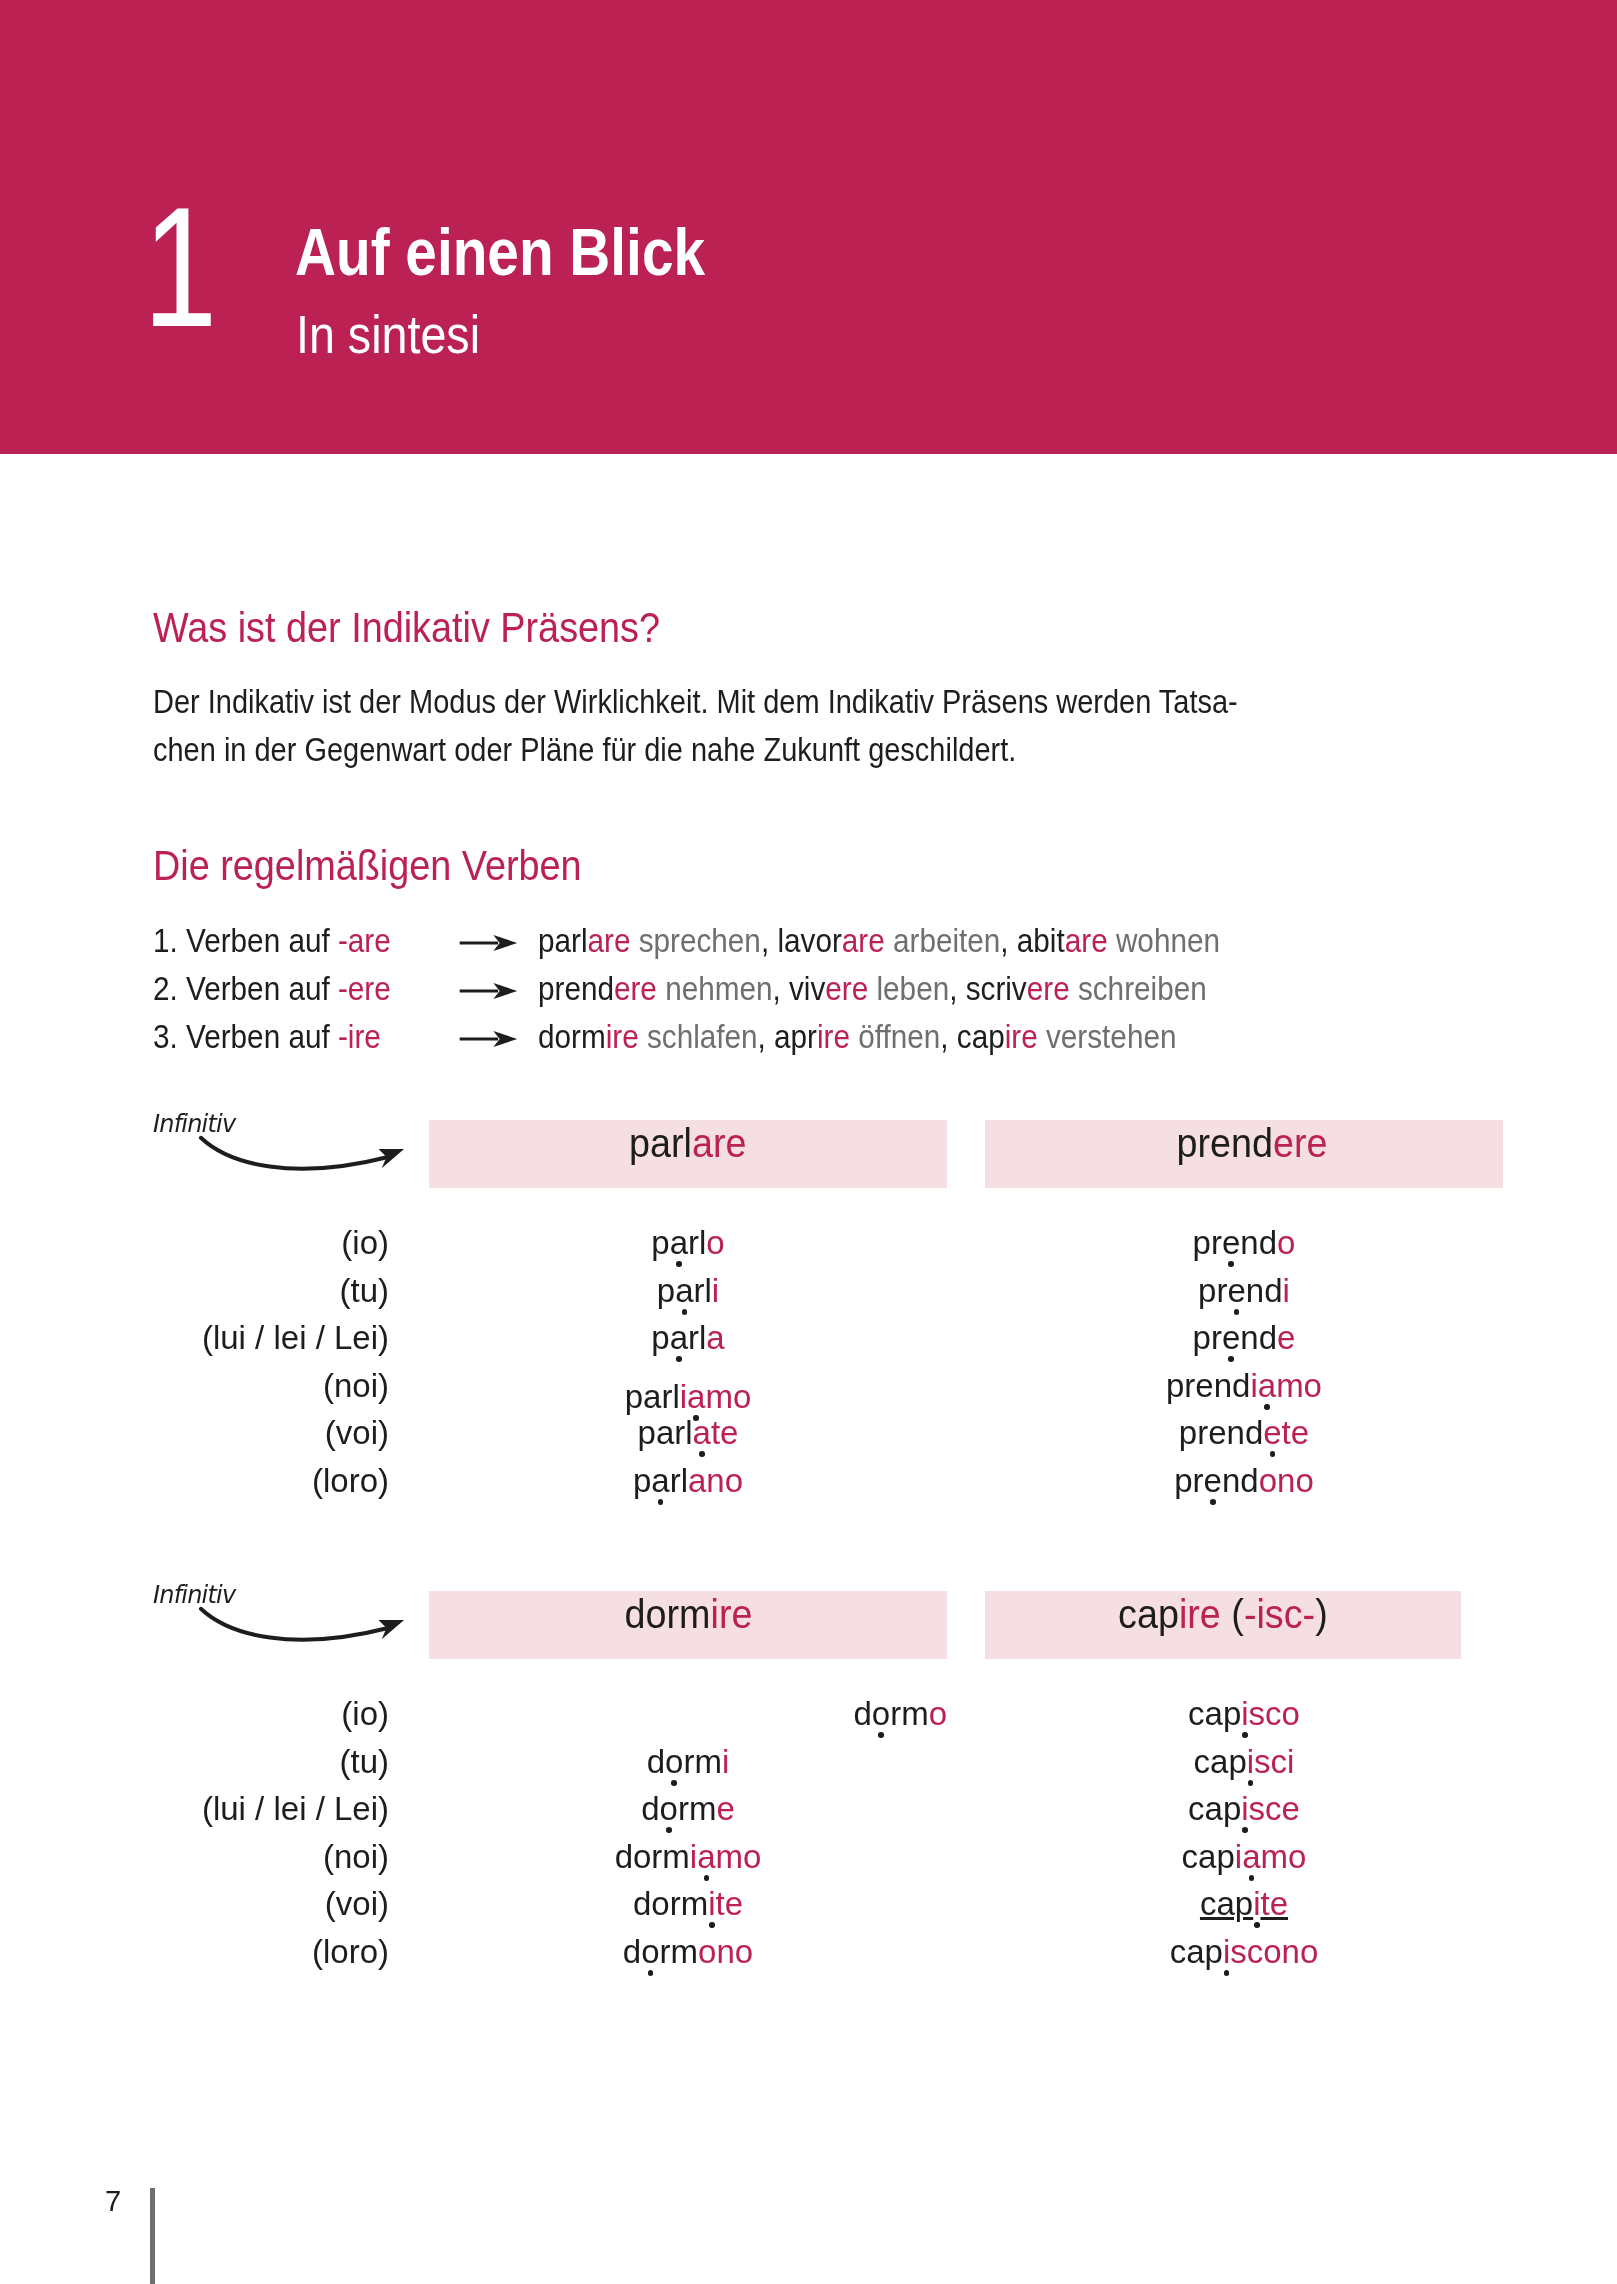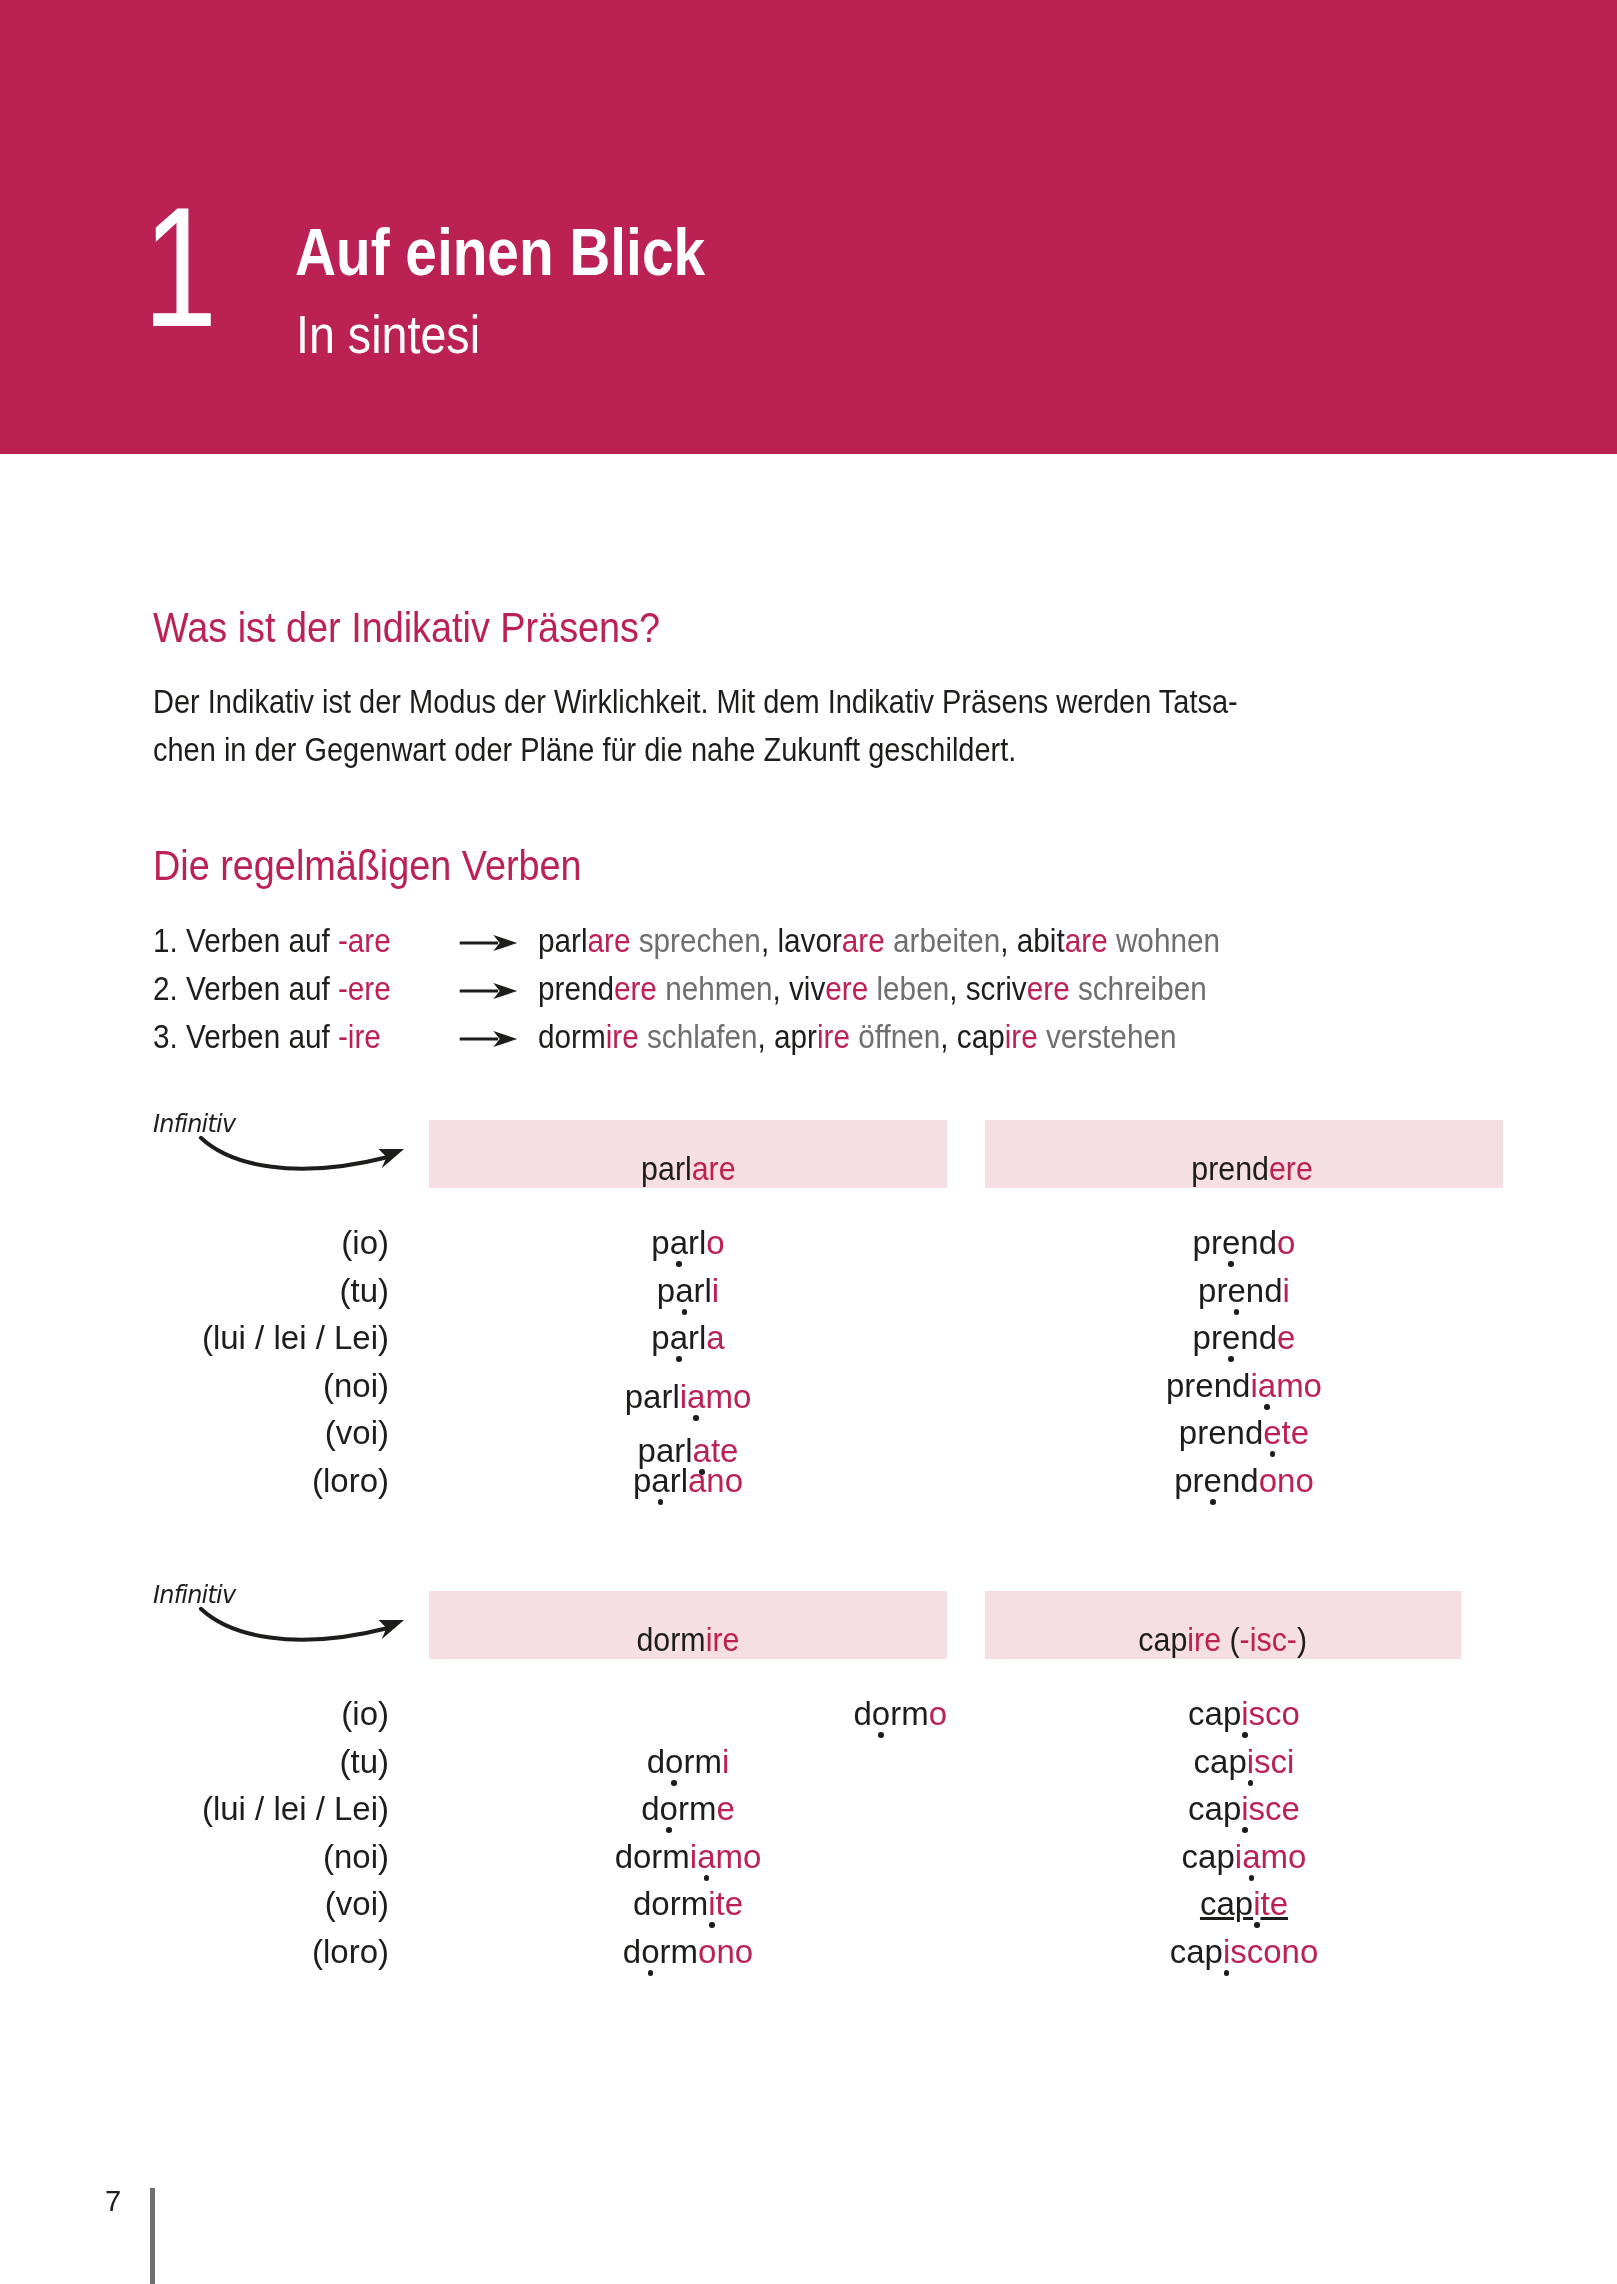--- a/index.html
+++ b/index.html
@@ -19,21 +19,21 @@
   .list-row { position: relative; height: 48px; white-space: nowrap; }
   .list-label { position: absolute; left: 0; transform: scaleX(0.9); transform-origin: left top; }
   .list-arrow { position: absolute; left: 305px; top: 17.7px; width: 61px; height: 16px; }
   .list-ex { position: absolute; left: 385px; transform: scaleX(0.9); transform-origin: left top; }
   .pink { color: #bb2253; }
   .gray { color: #6f6f6e; }
 
   .block { position: absolute; left: 0; width: 1618px; }
   .inf-label { position: absolute; left: 153px; top: 0; font-size: 24px; font-family: "DejaVu Sans", sans-serif; font-style: italic; letter-spacing: -0.8px; color: #1d1d1b; }
   .inf-arrow { position: absolute; left: 197px; top: 22.6px; width: 211px; height: 48px; }
-  .verb-box { position: absolute; height: 68px; background: #f5dfe2; display: flex; align-items: flex-end; justify-content: center; font-size: 33px; font-family: "Liberation Sans", sans-serif; }
+  .verb-box { position: absolute; height: 68px; background: #f5dfe2; display: flex; align-items: flex-start; justify-content: center; font-size: 41px; font-family: "Liberation Sans", sans-serif; }
   .verb-box .t { display: inline-block; transform: scaleX(0.92); }
 
   .rows { position: absolute; left: 0; }
   .pron { position: absolute; width: 242px; left: 147px; text-align: right; font-size: 33px; font-family: "Liberation Sans", sans-serif; white-space: nowrap; }
   .form { position: absolute; width: 518px; text-align: center; font-size: 33px; font-family: "Liberation Sans", sans-serif; white-space: nowrap; }
   .stress { position: relative; display: inline-block; }
   .stress::after { content: ""; position: absolute; left: 50%; bottom: -4.8px; width: 5.6px; height: 5.6px; margin-left: -2.8px; border-radius: 50%; background: #1d1d1b; }
 
   .page-num { position: absolute; left: 105px; top: 2185px; font-size: 29px; font-family: "Liberation Sans", sans-serif; color: #1d1d1b; }
   .page-rule { position: absolute; left: 150px; top: 2188px; width: 4.8px; height: 96px; background: #6f6f6e; }
@@ -100,21 +100,21 @@
       <div class="pron" style="top: 48px;">(tu)</div>
       <div class="form" style="left: 429px; top: 48px; text-align: center;"><span>p</span><span class="stress">a</span><span>rl</span><span class="pink">i</span></div>
       <div class="form" style="left: 985px; top: 48px;"><span>pr</span><span class="stress">e</span><span>nd</span><span class="pink">i</span></div>
       <div class="pron" style="top: 95px;">(lui / lei / Lei)</div>
       <div class="form" style="left: 429px; top: 95px;"><span>p</span><span class="stress">a</span><span>rl</span><span class="pink">a</span></div>
       <div class="form" style="left: 985px; top: 95px;"><span>pr</span><span class="stress">e</span><span>nd</span><span class="pink">e</span></div>
       <div class="pron" style="top: 143px;">(noi)</div>
       <div class="form" style="left: 429px; top: 154px;"><span>parl</span><span class="pink">i<span class="stress">a</span>mo</span></div>
       <div class="form" style="left: 985px; top: 143px;"><span>prend</span><span class="pink">i<span class="stress">a</span>mo</span></div>
       <div class="pron" style="top: 190px;">(voi)</div>
-      <div class="form" style="left: 429px; top: 208px;"><span>parl</span><span class="pink"><span class="stress">a</span>te</span></div>
+      <div class="form" style="left: 429px; top: 190px;"><span>parl</span><span class="pink"><span class="stress">a</span>te</span></div>
       <div class="form" style="left: 985px; top: 190px;"><span>prend</span><span class="pink"><span class="stress">e</span>te</span></div>
       <div class="pron" style="top: 238px;">(loro)</div>
       <div class="form" style="left: 429px; top: 238px;"><span>p</span><span class="stress">a</span><span>rl</span><span class="pink">ano</span></div>
       <div class="form" style="left: 985px; top: 238px;"><span>pr</span><span class="stress">e</span><span>nd</span><span class="pink">ono</span></div>
     </div>
 </div>
 
 <div class="block" style="top:1581px">
   <div class="inf-label">Infinitiv</div>
   <svg class="inf-arrow" viewBox="0 0 262 60">

